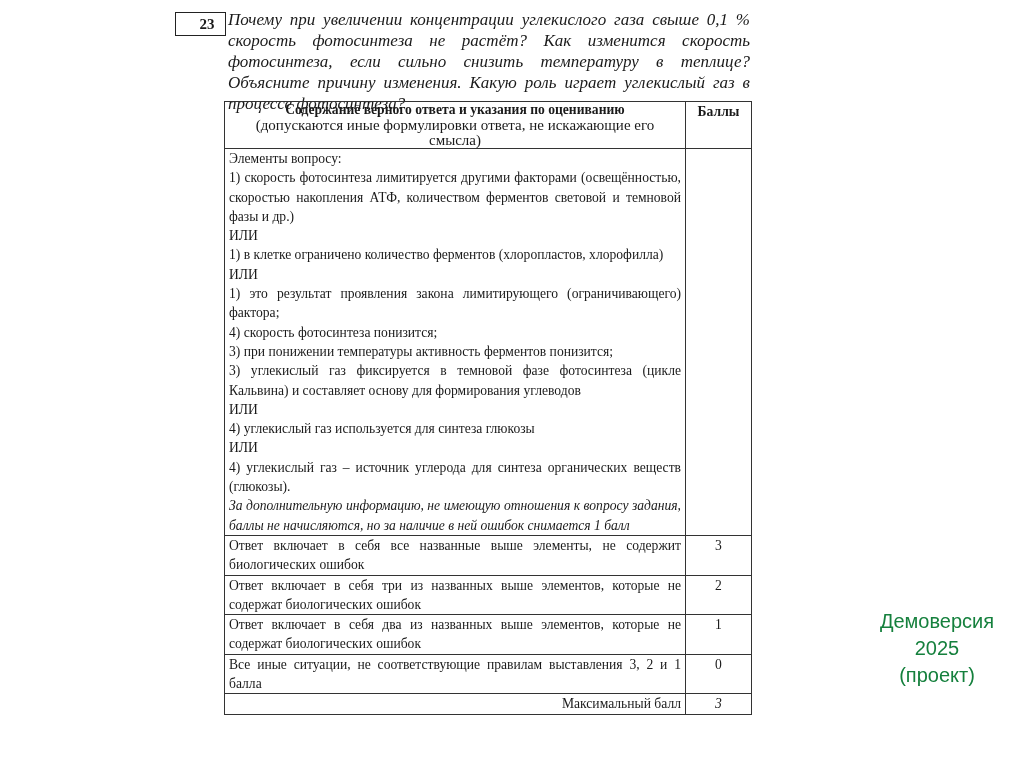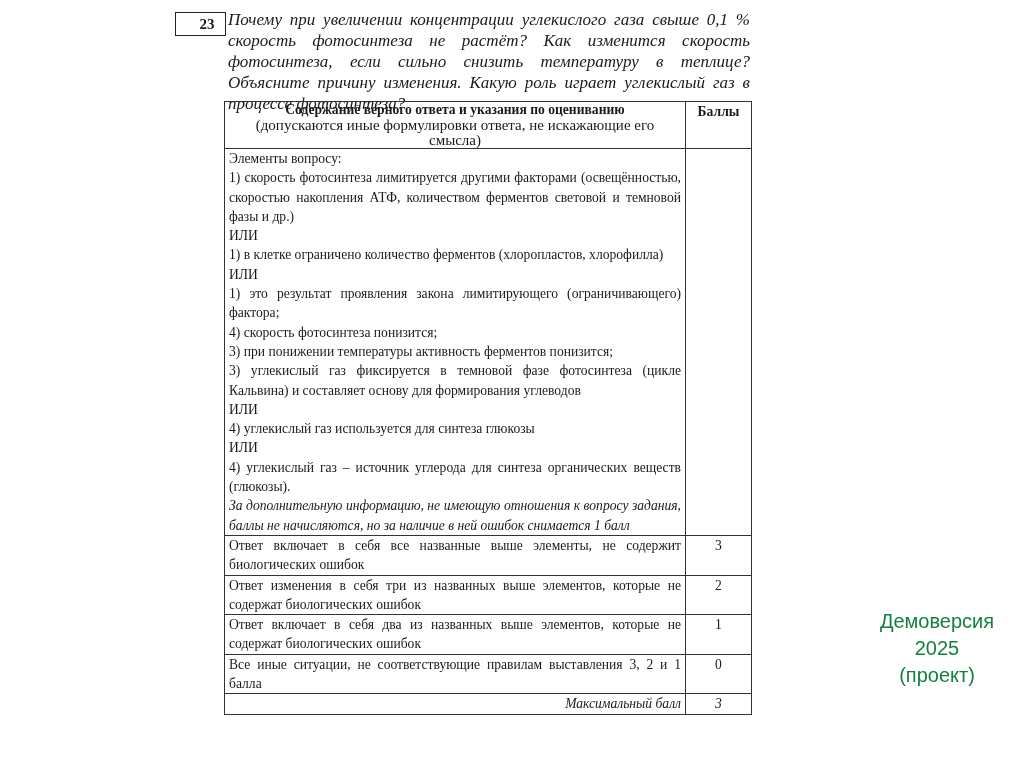--- a/index.html
+++ b/index.html
@@ -19,21 +19,21 @@
     table.crit {
       position: absolute; left: 224px; top: 101px; width: 528px;
       border-collapse: collapse; font-size: 13.6px; line-height: 19.3px;
     }
     table.crit td, table.crit th { border: 1.3px solid #333; vertical-align: top; padding: 0 4px; }
     th.h-main { font-weight: bold; text-align: center; padding: 1px 4px 0; line-height: 16px; }
     th.h-main .sub { font-weight: normal; font-size: 15px; display: block; line-height: 15px; }
     th.h-pts { width: 57px; font-weight: bold; text-align: center; padding-top: 1px; }
     td.pts { text-align: center; }
     .it { font-style: italic; }
-    td.max-label { text-align: right; font-style: italic; padding-right: 6px; }
+    td.max-label { text-align: right; padding-right: 6px; }
     td.max-val { text-align: center; font-style: italic; }
     .caption {
       position: absolute; left: 862px; top: 608px; width: 150px;
       font-family: "Liberation Sans", "DejaVu Sans", sans-serif; font-size: 20px; line-height: 27px;
       text-align: center; color: #15803d;
     }
   </style>
 </head>
 <body>
 
@@ -66,21 +66,21 @@
       <div style="text-align:justify">4) углекислый газ – источник углерода для синтеза органических веществ (глюкозы).</div>
       <div class="it" style="text-align:justify">За дополнительную информацию, не имеющую отношения к вопросу задания, баллы не начисляются, но за наличие в ней ошибок снимается 1 балл</div>
     </td>
     <td class="pts"></td>
   </tr>
   <tr>
     <td style="text-align:justify">Ответ включает в себя все названные выше элементы, не содержит биологических ошибок</td>
     <td class="pts">3</td>
   </tr>
   <tr>
-    <td style="text-align:justify">Ответ изменения в себя три из названных выше элементов, которые не содержат биологических ошибок</td>
+    <td style="text-align:justify">Ответ включает в себя три из названных выше элементов, которые не содержат биологических ошибок</td>
     <td class="pts">2</td>
   </tr>
   <tr>
     <td style="text-align:justify">Ответ включает в себя два из названных выше элементов, которые не содержат биологических ошибок</td>
     <td class="pts">1</td>
   </tr>
   <tr>
     <td style="text-align:justify">Все иные ситуации, не соответствующие правилам выставления 3, 2 и 1 балла</td>
     <td class="pts">0</td>
   </tr>

